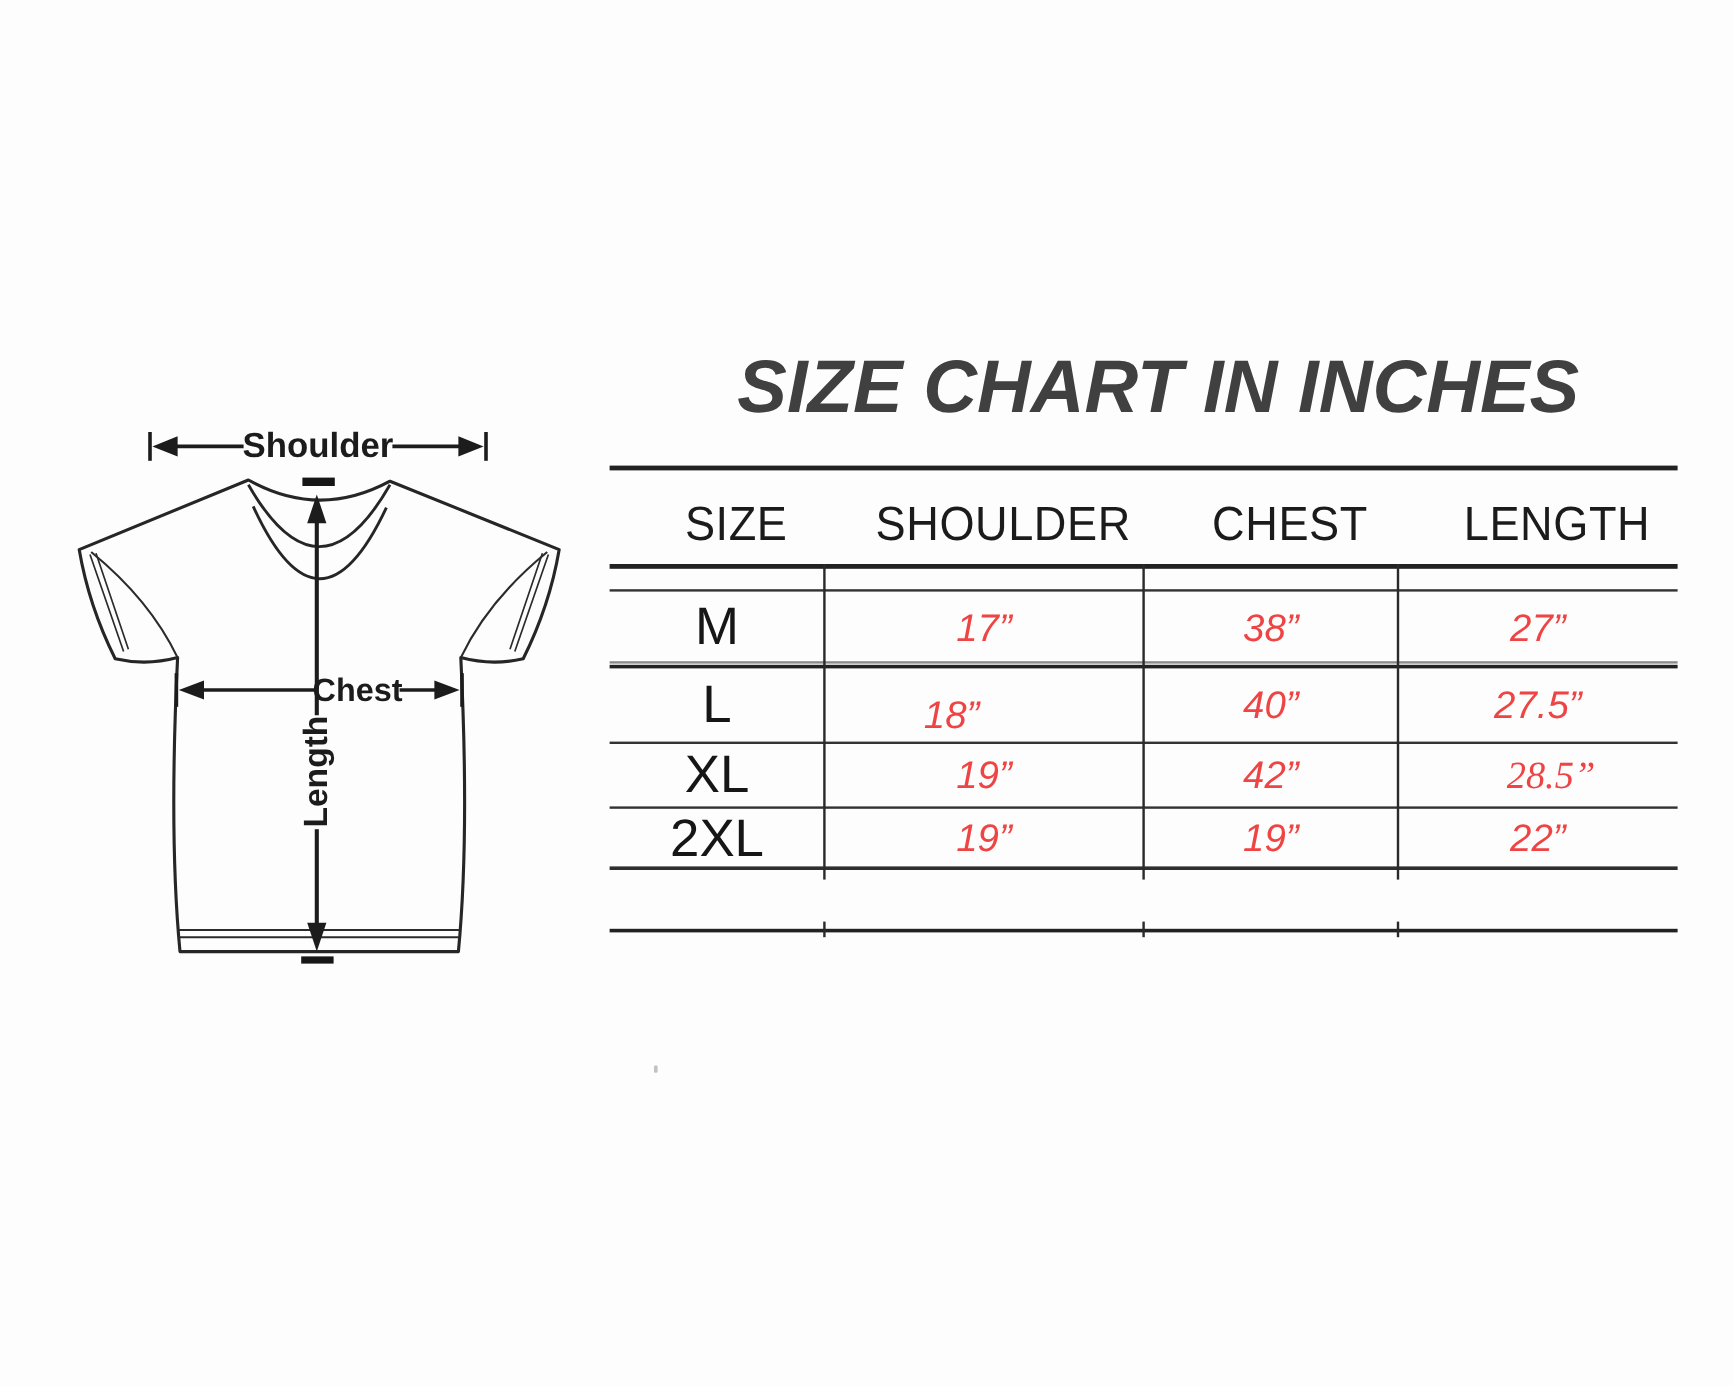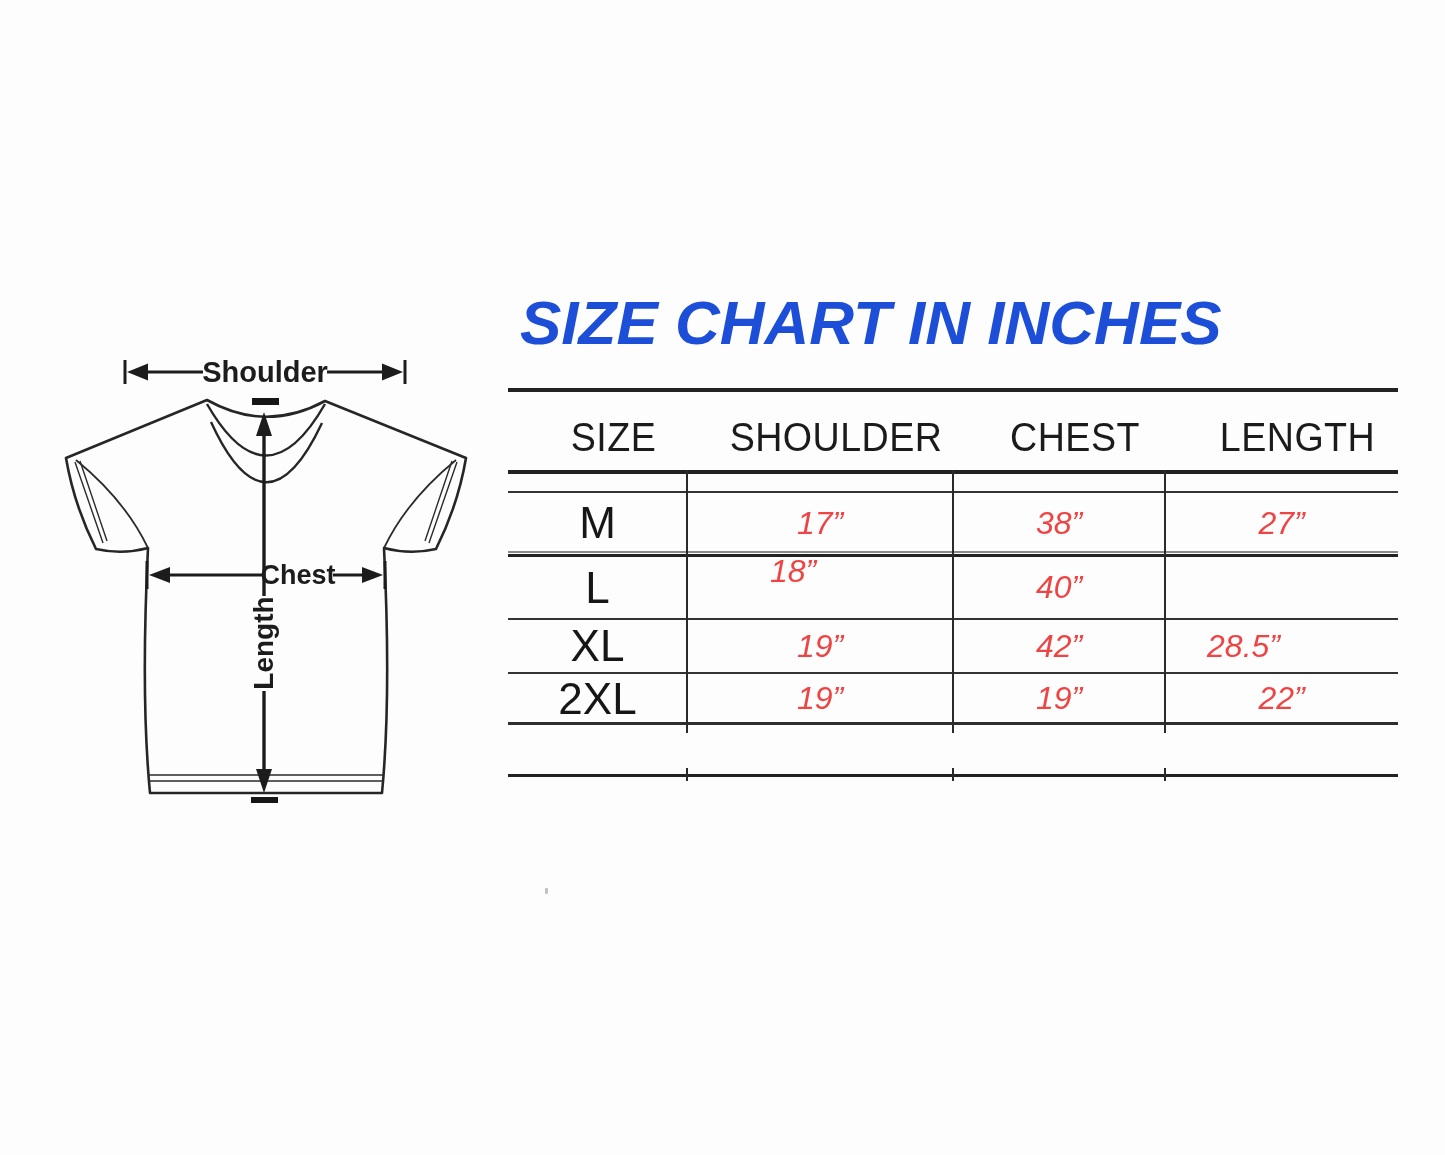--- a/index.html
+++ b/index.html
@@ -1,19 +1,19 @@
 <!DOCTYPE html>
 <html><head>
 <meta charset="utf-8">
 <style>
   html,body{margin:0;padding:0;}
   body{width:1445px;height:1155px;background:#fdfdfd;font-family:"Liberation Sans",sans-serif;color:#1f1f1f;}
   .canvas{position:relative;width:1445px;height:1155px;overflow:hidden;background:#fdfdfd;}
-  .title{position:absolute;left:520px;top:287px;width:820px;text-align:left;
-         font-size:62px;font-weight:bold;font-style:italic;color:#1d4ed8;letter-spacing:0px;white-space:nowrap;}
+  .title{position:absolute;left:496px;top:287px;width:820px;text-align:right;
+         font-size:62px;font-weight:bold;font-style:italic;color:#404040;letter-spacing:0px;white-space:nowrap;}
   .table-wrap{position:absolute;left:508px;top:388px;width:890px;height:402px;}
   .hline{position:absolute;left:0;width:890px;background:#222;}
   .vline{position:absolute;width:2px;background:#2a2a2a;}
   .cell{position:absolute;display:flex;align-items:center;justify-content:center;white-space:nowrap;}
   .hdr{font-size:40px;color:#1b1b1b;transform:translateX(16px) scaleX(.94);letter-spacing:0.5px;}
   .rowlabel{font-size:44px;color:#161616;}
   .val{font-size:32px;font-style:italic;color:#ef4444;}
   .speck{position:absolute;left:545px;top:888px;width:3px;height:6px;background:#9a9aa2;opacity:.6;border-radius:1px;}
   svg text{font-family:"Liberation Sans",sans-serif;font-weight:bold;fill:#1c1c1c;}
 </style>
@@ -98,27 +98,28 @@
     <div class="cell hdr" style="left:179px;width:266px;top:16px;height:66px;">SHOULDER</div>
     <div class="cell hdr" style="left:445px;width:212px;top:16px;height:66px;">CHEST</div>
     <div class="cell hdr" style="left:657px;width:233px;top:16px;height:66px;">LENGTH</div>
 
     <div class="cell rowlabel" style="left:0;width:179px;top:106px;height:58px;">M</div>
     <div class="cell val" style="left:179px;width:266px;top:106px;height:58px;">17”</div>
     <div class="cell val" style="left:445px;width:212px;top:106px;height:58px;">38”</div>
     <div class="cell val" style="left:657px;width:233px;top:106px;height:58px;font-style:italic;">27”</div>
 
     <div class="cell rowlabel" style="left:0;width:179px;top:170px;height:59px;">L</div>
-    <div class="cell val" style="left:179px;width:212px;top:154px;height:59px;">18”</div>
+    <div class="cell val" style="left:179px;width:212px;top:179px;height:59px;">18”</div>
     <div class="cell val" style="left:445px;width:212px;top:170px;height:59px;">40”</div>
+    <div class="cell val" style="left:657px;width:233px;top:170px;height:59px;">27.5”</div>
 
     <div class="cell rowlabel" style="left:0;width:179px;top:233px;height:50px;">XL</div>
     <div class="cell val" style="left:179px;width:266px;top:233px;height:50px;">19”</div>
     <div class="cell val" style="left:445px;width:212px;top:233px;height:50px;border-radius:22px;">42”</div>
-    <div class="cell val" style="left:619px;width:233px;top:233px;height:50px;">28.5”</div>
+    <div class="cell val" style="left:668px;width:233px;top:233px;height:50px;font-family:Liberation Serif, serif;">28.5”</div>
 
     <div class="cell rowlabel" style="left:0;width:179px;top:288px;height:45px;text-align:right;">2XL</div>
     <div class="cell val" style="left:179px;width:266px;top:288px;height:45px;">19”</div>
     <div class="cell val" style="left:445px;width:212px;top:288px;height:45px;">19”</div>
     <div class="cell val" style="left:657px;width:233px;top:288px;height:45px;">22”</div>
   </div>
 
   <div class="speck"></div>
 
 </div>

